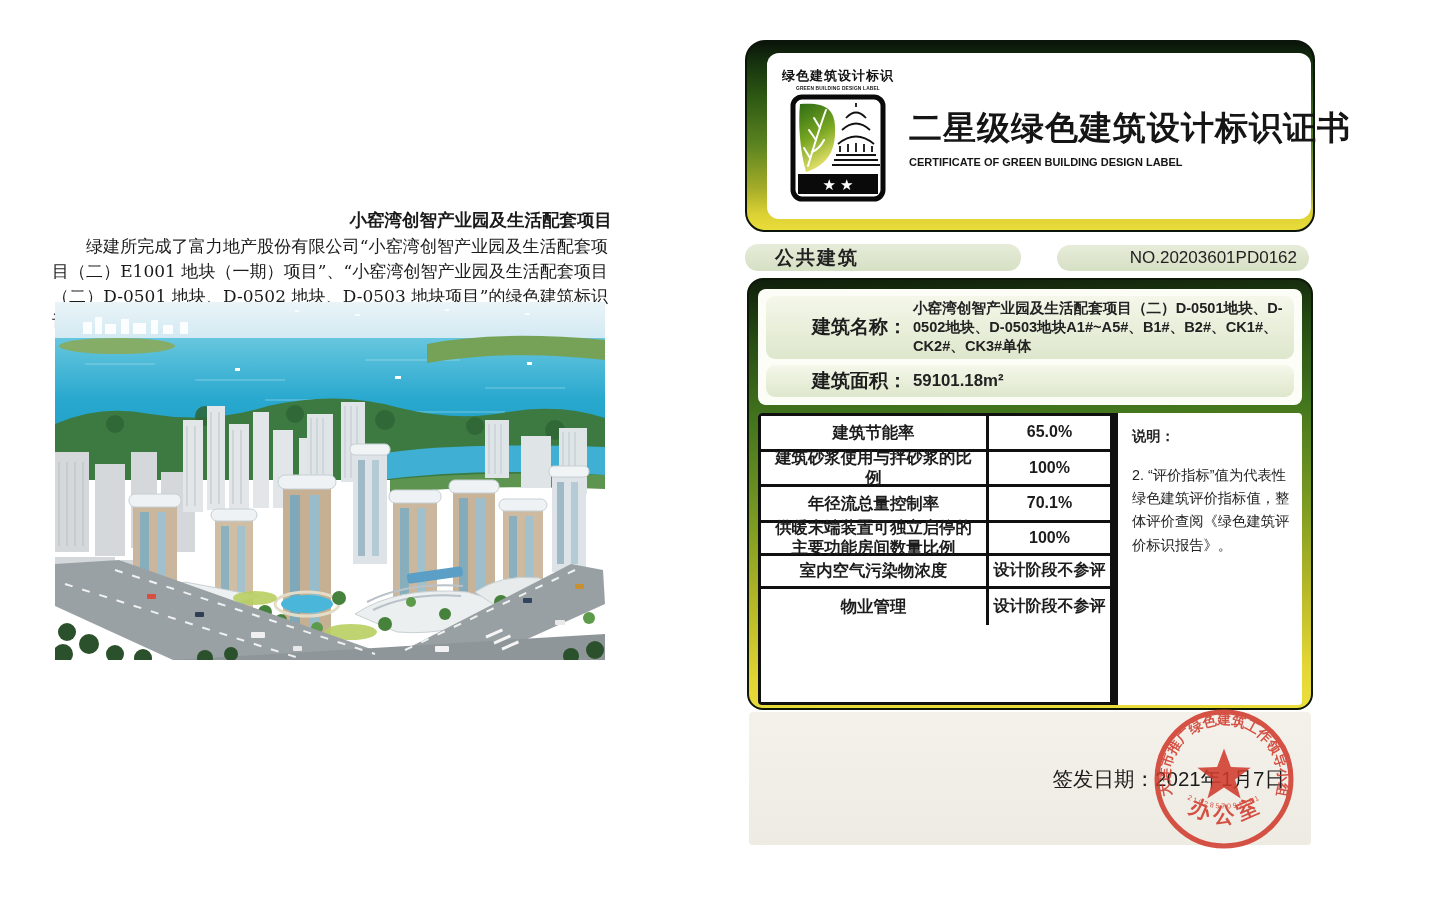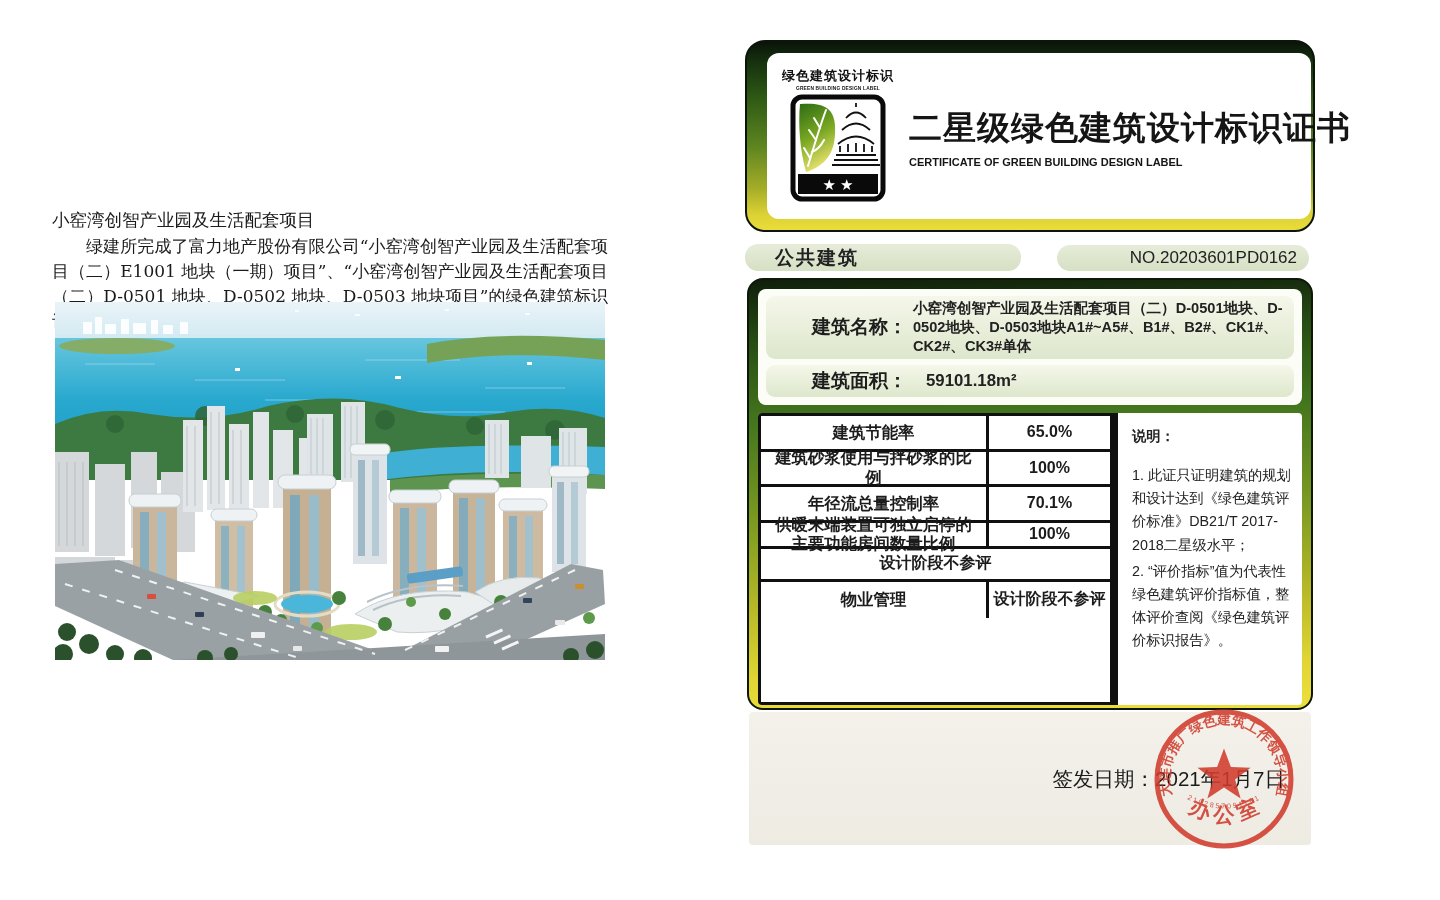--- a/index.html
+++ b/index.html
@@ -1,22 +1,22 @@
 <!DOCTYPE html>
 <html><head>
 <meta charset="utf-8">
 <style>
   * { margin:0; padding:0; box-sizing:border-box; }
   html,body { width:1440px; height:900px; background:#ffffff; overflow:hidden;
               font-family:"Liberation Sans", sans-serif; color:#1a1a1a; }
   .abs { position:absolute; }
 
   
-  .doc-title { left:52px; top:208px; width:560px; font-size:17.5px; font-weight:normal;
-               font-family:"Liberation Sans", sans-serif; }
+  .doc-title { left:52px; top:208px; width:560px; font-size:17.5px; font-weight:bold;
+               font-family:"Liberation Sans", sans-serif;text-align:right; }
   .doc-para  { left:52px; top:234px; width:556px; font-size:17px; line-height:25px;
                text-align:justify; text-indent:2em; font-family:"DejaVu Serif", serif; }
   .render-wrap { left:55px; top:302px; width:550px; height:358px; overflow:hidden; }
 
   
   .cert { left:745px; top:40px; width:570px; height:812px; }
 
   .cert-header { position:absolute; left:0; top:0; width:570px; height:192px;
     border:2px solid #0c150a; border-radius:20px; padding:11px;
     background:linear-gradient(180deg,#0a140a 0%,#15300e 10%,#2f5a14 30%,#5c8420 55%,#a5ad28 78%,#ddd235 92%,#e9dd3a 100%); }
@@ -40,35 +40,35 @@
 
   .cert-main { position:absolute; left:2px; top:238px; width:566px; height:432px;
     border:2px solid #0d1808; border-radius:16px; padding:9px;
     background:linear-gradient(178deg,#101f0b 0%,#274d13 14%,#44761d 32%,#7e9c22 55%,#b9b928 74%,#e2d634 90%,#ecdf3c 100%); }
   .info-panel { background:#fdfdf7; border-radius:8px; padding:7px 8px 2px 8px; }
   .info-row { display:flex; align-items:center; padding:3px 10px; margin-bottom:6px;
     background:linear-gradient(180deg,#f5f7ea,#dde7cc); border-radius:9px; }
   .info-label { font-size:19px; font-weight:bold; color:#1d1d1d; white-space:nowrap; flex:none;margin-left:36px; }
   .info-row.name { min-height:47px; }
   .info-row.name .info-value { font-size:14.6px; line-height:1.3; font-weight:600; color:#222; }
-  .info-row.single { min-height:31px;gap:13px; }
+  .info-row.single { min-height:31px; }
   .info-row.single .info-value { font-size:16.8px; font-weight:600; color:#222; white-space:nowrap; }
   .info-value { margin-left:6px; }
 
   .lower-panel { margin-top:8px; background:#ffffff; border-radius:4px; display:flex; height:292px; overflow:hidden; }
   .etable { width:355px; flex:none; border:3px solid #101010; display:flex; flex-direction:column; }
   .trow { display:flex; border-bottom:3px solid #101010; }
   .trow:last-child { border-bottom:none; }
   .tcell-i { width:228px; flex:none; border-right:3px solid #101010; display:flex;
     align-items:center; justify-content:center; text-align:center; padding:1px 8px;
     font-size:16.4px; font-weight:600; color:#1c1c1c; line-height:1.2; }
   .tcell-v { flex:1; display:flex; align-items:center; justify-content:center;
     font-size:16px; font-weight:600; color:#1c1c1c; }
   .th .tcell-i, .th .tcell-v { font-size:18.5px; font-weight:bold; letter-spacing:5px; }
-  .h37{height:37px;} .h36{height:36px;} .h35{height:35px;} .h33{height:33px;} .h42{height:26px;}
+  .h37{height:37px;} .h36{height:36px;} .h35{height:35px;} .h33{height:33px;} .h42{height:33px;}
   .vdivider { width:5px; background:#101010; flex:none; }
   .notes { flex:1; padding:12px 8px 0 14px; font-size:14.3px; line-height:1.62; color:#222; }
   .notes-title { margin-bottom:16px; font-weight:600; }
   .notes-item { margin-bottom:3px; }
 
   .cert-footer { position:absolute; left:4px; top:672px; width:562px; height:133px;
     background:linear-gradient(180deg,#f3f1ea,#edebe2); border-radius:4px; }
   .issue-date { position:absolute; right:26px; bottom:52px; font-size:20.5px; color:#1b1b1b; z-index:1; }
   .seal { position:absolute; right:14px; top:-4px; z-index:2; opacity:.87; }
 </style>
@@ -390,31 +390,31 @@
         </div>
         <div class="trow h36">
           <div class="tcell-i">年径流总量控制率</div>
           <div class="tcell-v">70.1%</div>
         </div>
         <div class="trow h42">
           <div class="tcell-i">供暖末端装置可独立启停的主要功能房间数量比例</div>
           <div class="tcell-v">100%</div>
         </div>
         <div class="trow h33">
+          <div class="tcell-i">室内空气污染物浓度</div>
           <div class="tcell-v">设计阶段不参评</div>
         </div>
         <div class="trow h36">
           <div class="tcell-i">物业管理</div>
           <div class="tcell-v">设计阶段不参评</div>
         </div>
       </div>
       <div class="vdivider"></div>
       <div class="notes">
         <div class="notes-title">说明：</div>
-        <div class="notes-item">1. 此证只证明建筑的规划和设计达到《绿色建筑评价标准》DB21/T 2017-2018二星级水平；</div>
         <div class="notes-item">2. “评价指标”值为代表性绿色建筑评价指标值，整体评价查阅《绿色建筑评价标识报告》。</div>
       </div>
     </div>
   </div>
 
   <div class="cert-footer">
     <div class="issue-date">签发日期：2021年1月7日</div>
     <svg class="seal" width="146" height="142" viewBox="0 0 140 140">
       <defs>
         <path id="ringPath" d="M25.8 101 A54 54 0 1 1 114.2 101"></path>

